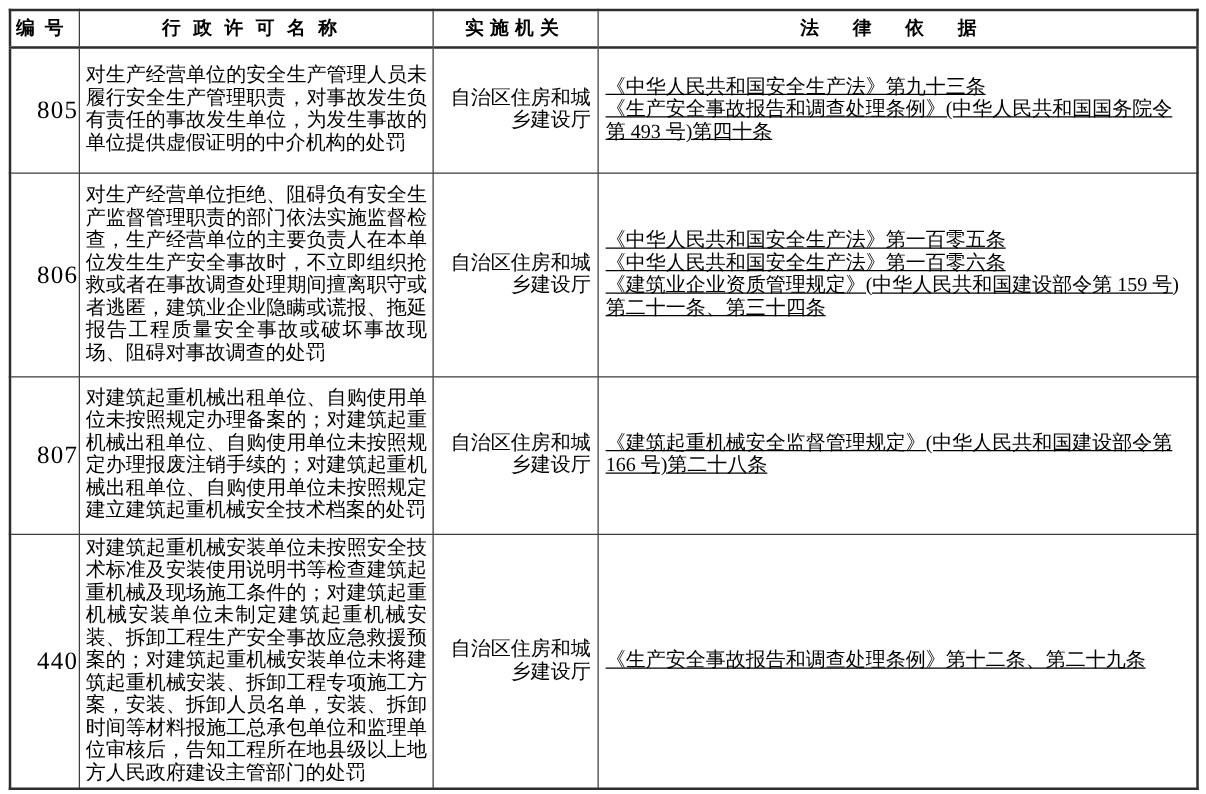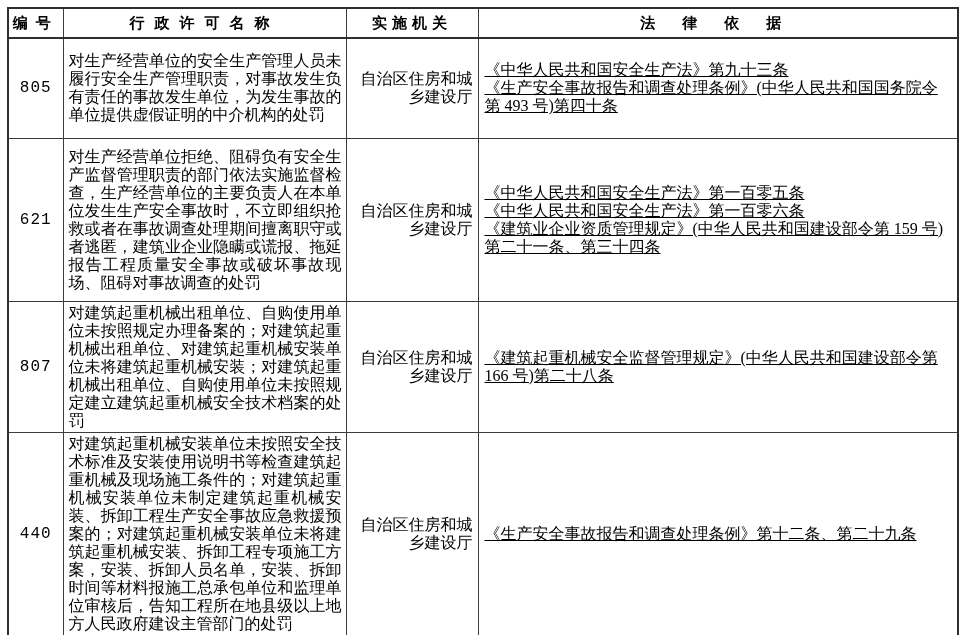--- a/index.html
+++ b/index.html
@@ -48,23 +48,23 @@
     border-bottom: 2px solid #2e2e2e;
     white-space: nowrap;
     overflow: hidden;
   }
   .ls-id     { letter-spacing: 8px;  text-indent: 8px;  }
   .ls-name   { letter-spacing: 10px; text-indent: 10px; }
   .ls-agency { letter-spacing: 5px;  text-indent: 5px;  }
   .ls-legal  { letter-spacing: 27px; text-indent: 27px; margin-left: 13px; }
 
   td.id {
-    text-align: center;
-    font-family: Liberation Mono, monospace;
-    font-size: 16px;
+    text-align: right;
+    font-family: Liberation Serif, serif;
+    font-size: 20px;
     letter-spacing: 1px;
   }
   td.name {
     padding: 2px 4px 2px 5px;
     text-align: justify;
     text-justify: inter-ideograph;
   }
   td.agency {
     padding: 0 5px 0 6px;
     text-align: right;
@@ -105,33 +105,33 @@
       <td class="id">805</td>
       <td class="name">对生产经营单位的安全生产管理人员未履行安全生产管理职责，对事故发生负有责任的事故发生单位，为发生事故的单位提供虚假证明的中介机构的处罚</td>
       <td class="agency">自治区住房和城乡建设厅</td>
       <td class="legal">
         <span class="legal-line">《中华人民共和国安全生产法》第九十三条</span>
         <span class="legal-line">《生产安全事故报告和调查处理条例》(中华人民共和国国务院令第 493 号)第四十条</span>
       </td>
     </tr>
 
     <tr class="r806">
-      <td class="id">621</td>
+      <td class="id">806</td>
       <td class="name">对生产经营单位拒绝、阻碍负有安全生产监督管理职责的部门依法实施监督检查，生产经营单位的主要负责人在本单位发生生产安全事故时，不立即组织抢救或者在事故调查处理期间擅离职守或者逃匿，建筑业企业隐瞒或谎报、拖延报告工程质量安全事故或破坏事故现场、阻碍对事故调查的处罚</td>
       <td class="agency">自治区住房和城乡建设厅</td>
       <td class="legal">
         <span class="legal-line">《中华人民共和国安全生产法》第一百零五条</span>
         <span class="legal-line">《中华人民共和国安全生产法》第一百零六条</span>
         <span class="legal-line">《建筑业企业资质管理规定》(中华人民共和国建设部令第 159 号)第二十一条、第三十四条</span>
       </td>
     </tr>
 
     <tr class="r807">
       <td class="id">807</td>
-      <td class="name">对建筑起重机械出租单位、自购使用单位未按照规定办理备案的；对建筑起重机械出租单位、对建筑起重机械安装单位未将建筑起重机械安装；对建筑起重机械出租单位、自购使用单位未按照规定建立建筑起重机械安全技术档案的处罚</td>
+      <td class="name">对建筑起重机械出租单位、自购使用单位未按照规定办理备案的；对建筑起重机械出租单位、自购使用单位未按照规定办理报废注销手续的；对建筑起重机械出租单位、自购使用单位未按照规定建立建筑起重机械安全技术档案的处罚</td>
       <td class="agency">自治区住房和城乡建设厅</td>
       <td class="legal">
         <span class="legal-line">《建筑起重机械安全监督管理规定》(中华人民共和国建设部令第 166 号)第二十八条</span>
       </td>
     </tr>
 
     <tr class="r808">
       <td class="id">440</td>
       <td class="name">对建筑起重机械安装单位未按照安全技术标准及安装使用说明书等检查建筑起重机械及现场施工条件的；对建筑起重机械安装单位未制定建筑起重机械安装、拆卸工程生产安全事故应急救援预案的；对建筑起重机械安装单位未将建筑起重机械安装、拆卸工程专项施工方案，安装、拆卸人员名单，安装、拆卸时间等材料报施工总承包单位和监理单位审核后，告知工程所在地县级以上地方人民政府建设主管部门的处罚</td>
       <td class="agency">自治区住房和城乡建设厅</td>

